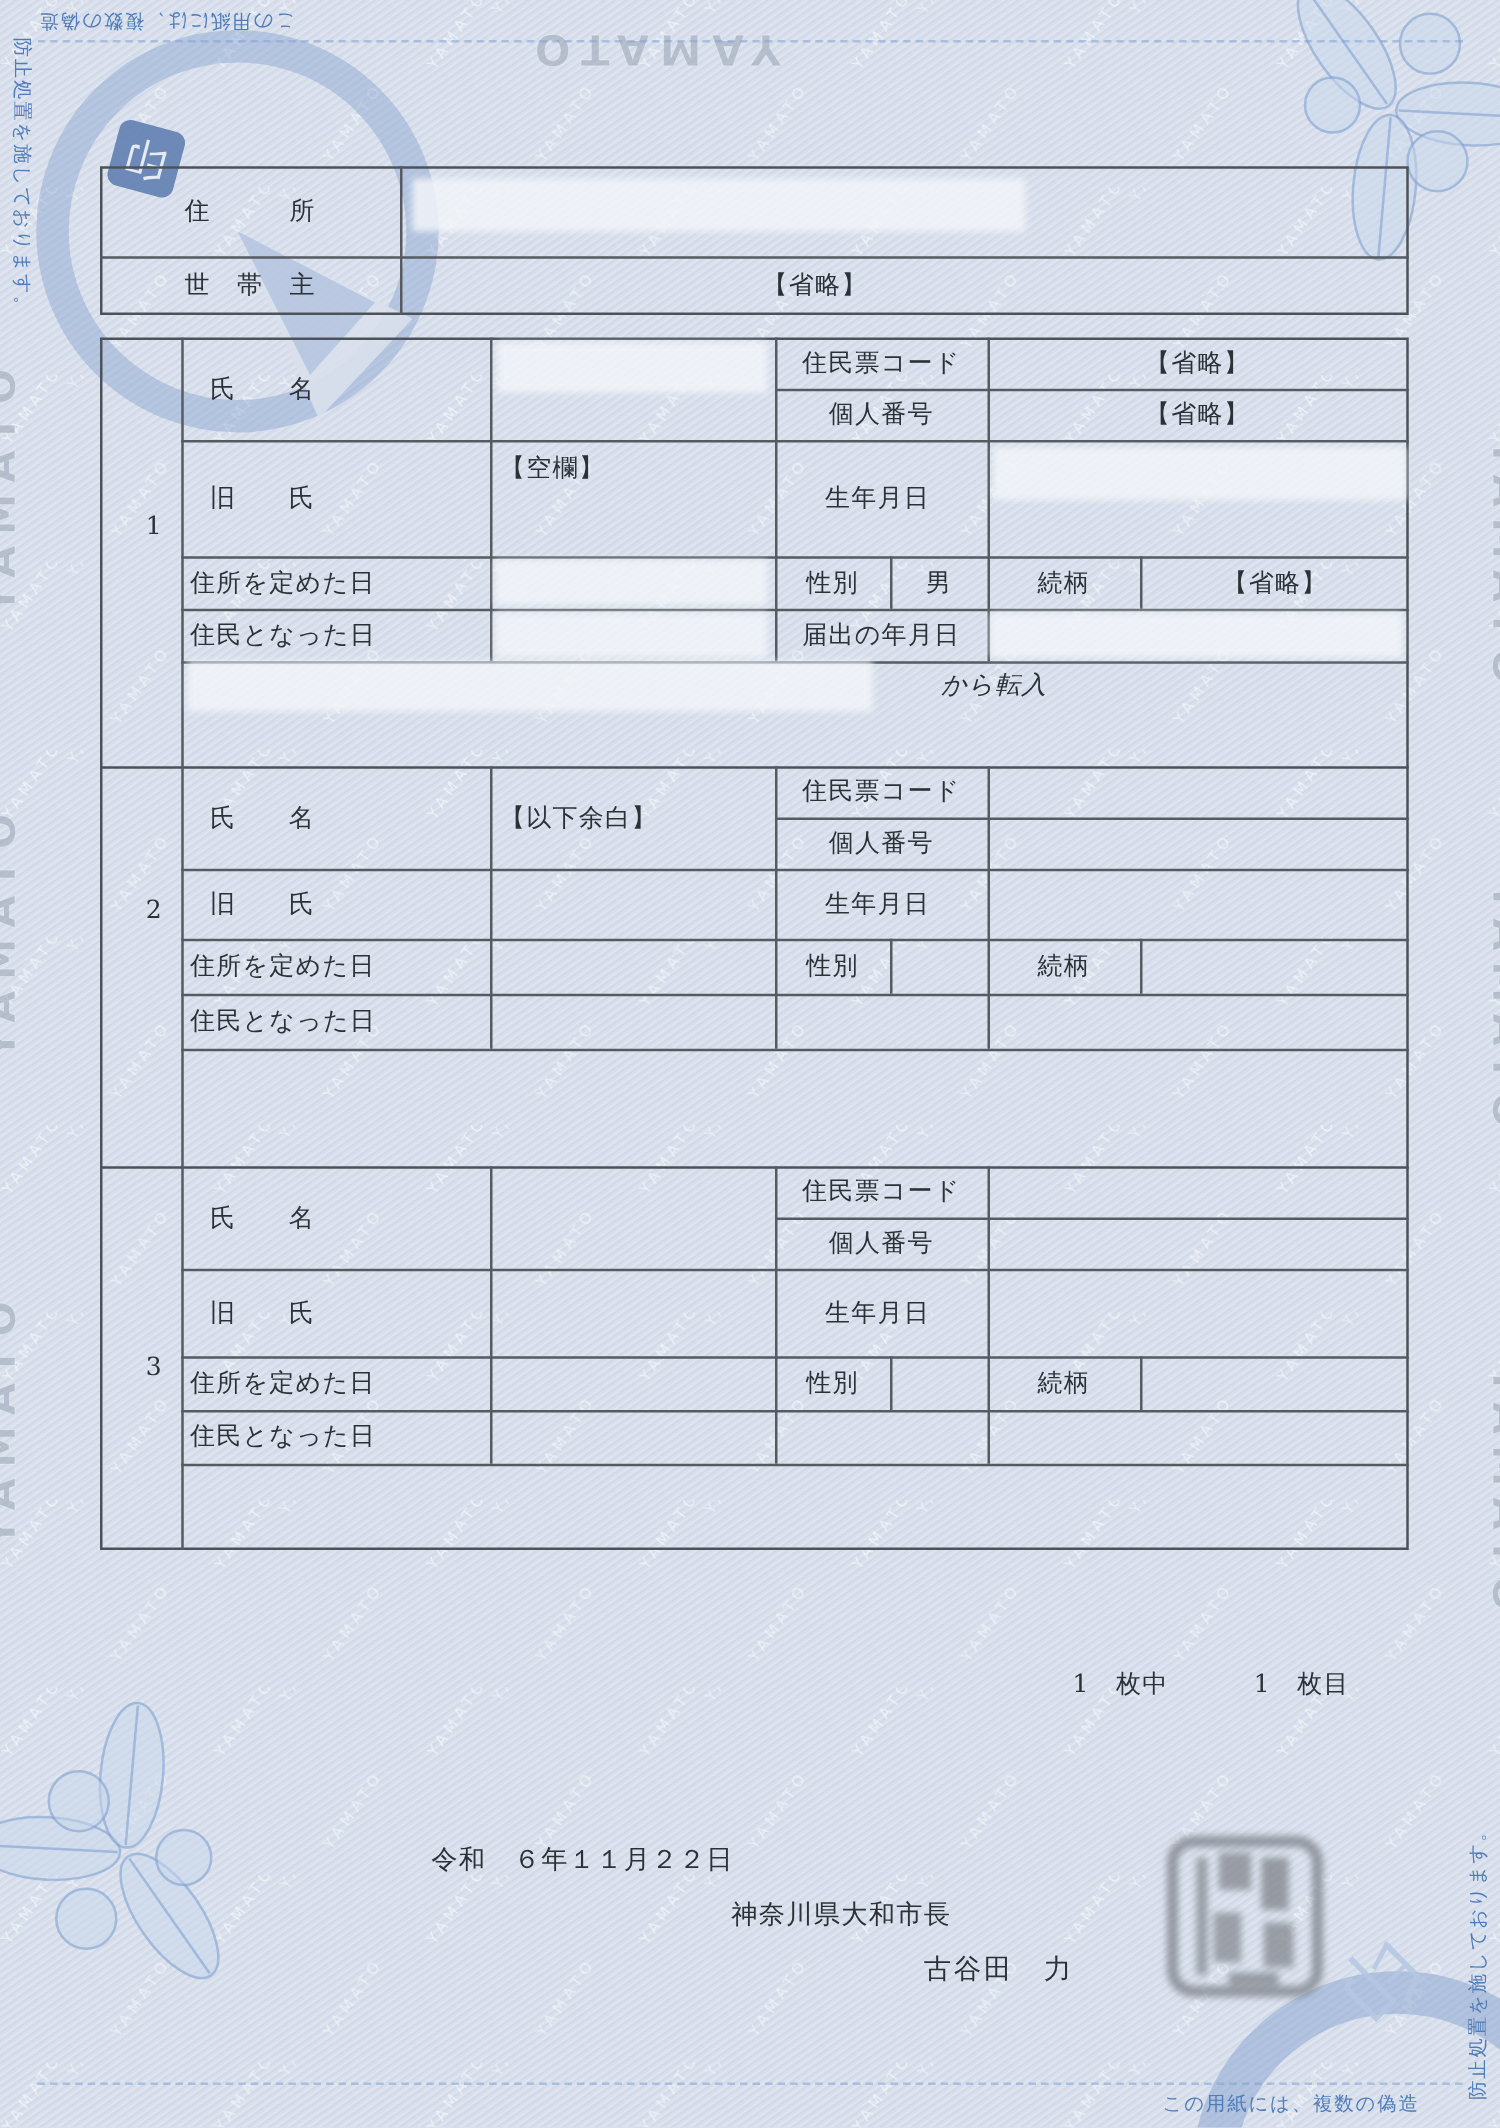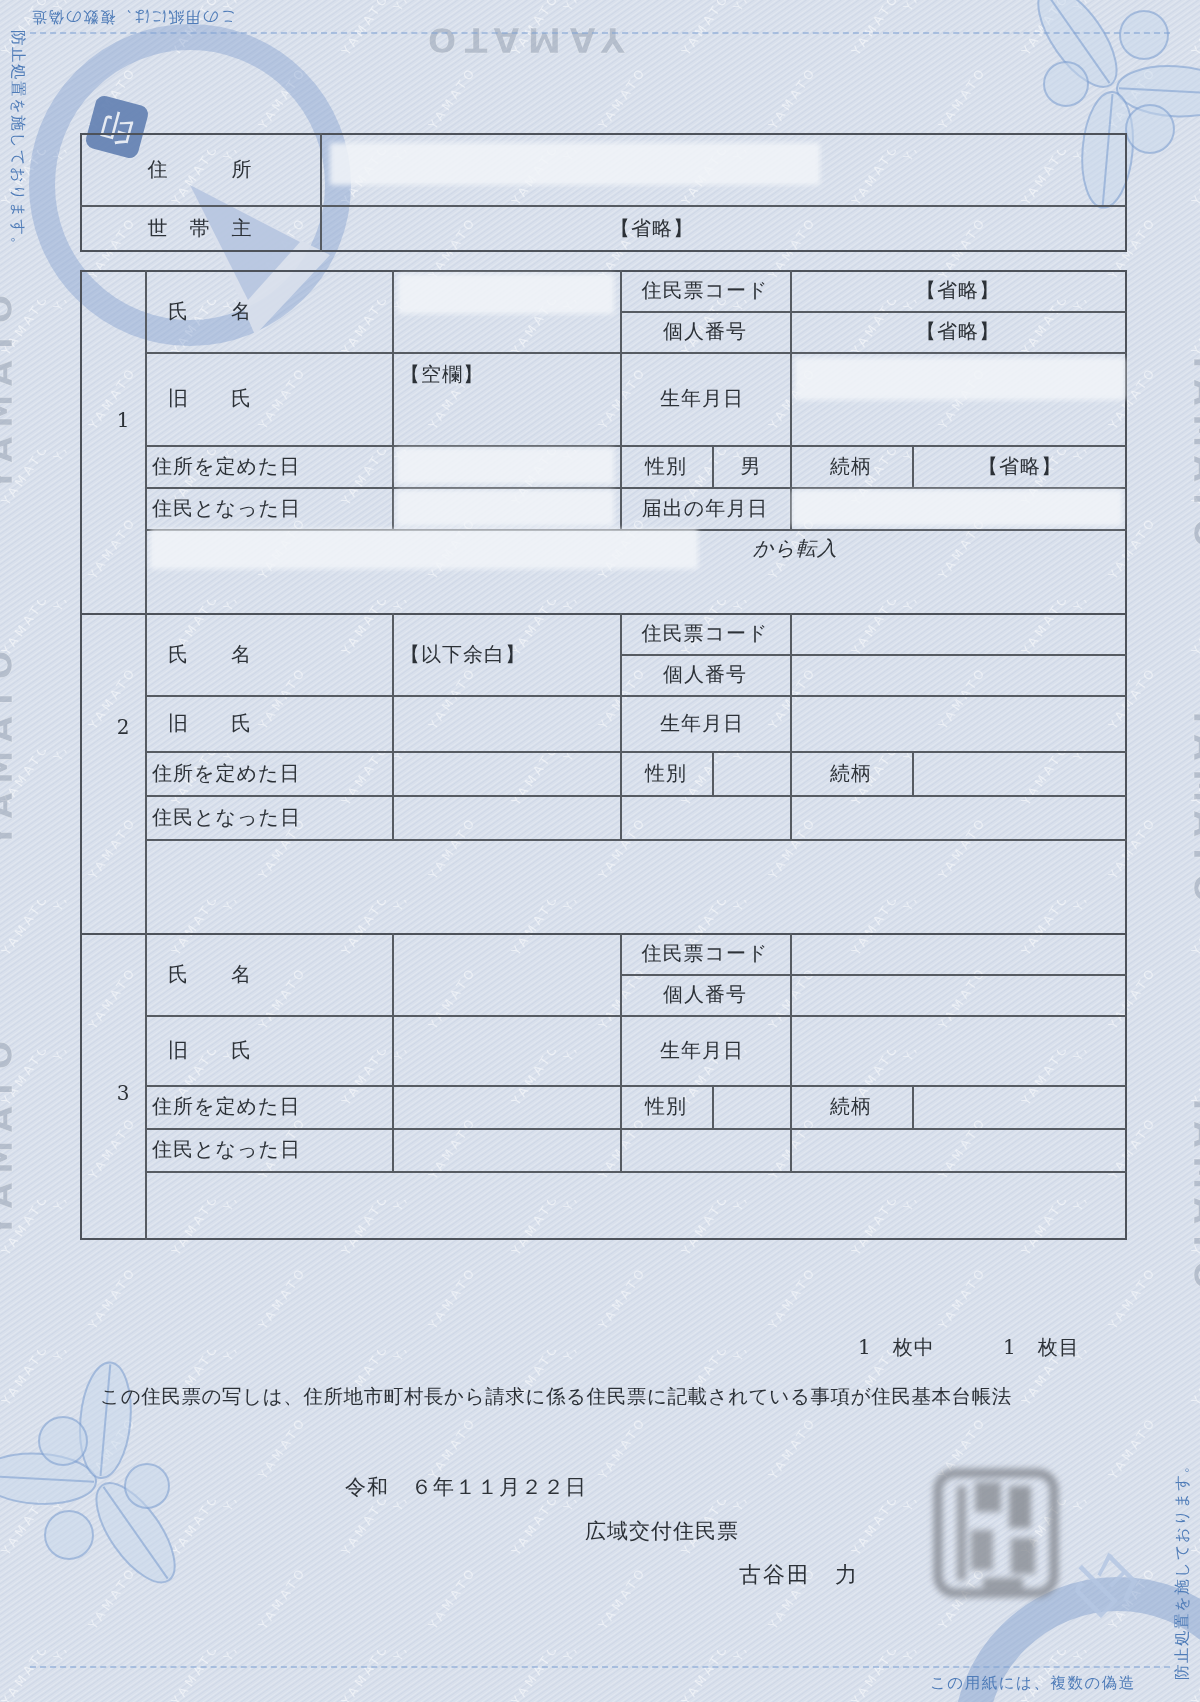--- a/index.html
+++ b/index.html
@@ -204,25 +204,24 @@
     <div class="lft" style="left:152px;top:1106px;">住所を定めた日</div>
     <div class="ctr" style="left:666px;top:1106px;">性別</div>
     <div class="ctr" style="left:851px;top:1106px;">続柄</div>
     <div class="lft" style="left:152px;top:1149px;">住民となった日</div>
   </div>
 
   <div class="lft" style="left:858px;top:1347px;">1　枚中</div>
   <div class="lft" style="left:1003px;top:1347px;">1　枚目</div>
 
   <div class="abs" style="left:80px;top:1383px;">
-    <div class="note-line">　この住民票の写しは、住所地市町村長から請求に係る住民票に記載されている事項が住民基本台帳法</div>
   </div>
 
   <div class="lft" style="left:345px;top:1487px;font-size:21px;">令和　６年１１月２２日</div>
-  <div class="lft" style="left:585px;top:1531px;font-size:21px;">広域交付住民票</div>
+  <div class="lft" style="left:585px;top:1531px;font-size:21px;">神奈川県大和市長</div>
   <div class="lft" style="left:695px;top:1575px;font-size:22px;letter-spacing:2px;margin-left:44px;">古谷田　力</div>
 
   <div id="seal">
     <svg width="130" height="134" viewBox="0 0 130 134">
       <rect x="7" y="7" width="116" height="120" rx="17" fill="none" stroke="#7e828a" stroke-width="9"></rect>
       <rect x="26" y="20" width="9" height="94" fill="#878b92"></rect>
       <rect x="44" y="16" width="26" height="30" fill="#878b92"></rect>
       <rect x="78" y="20" width="22" height="42" fill="#83878e"></rect>
       <rect x="80" y="72" width="24" height="36" fill="#878b92"></rect>
       <rect x="40" y="64" width="22" height="40" fill="#8a8e95"></rect>

